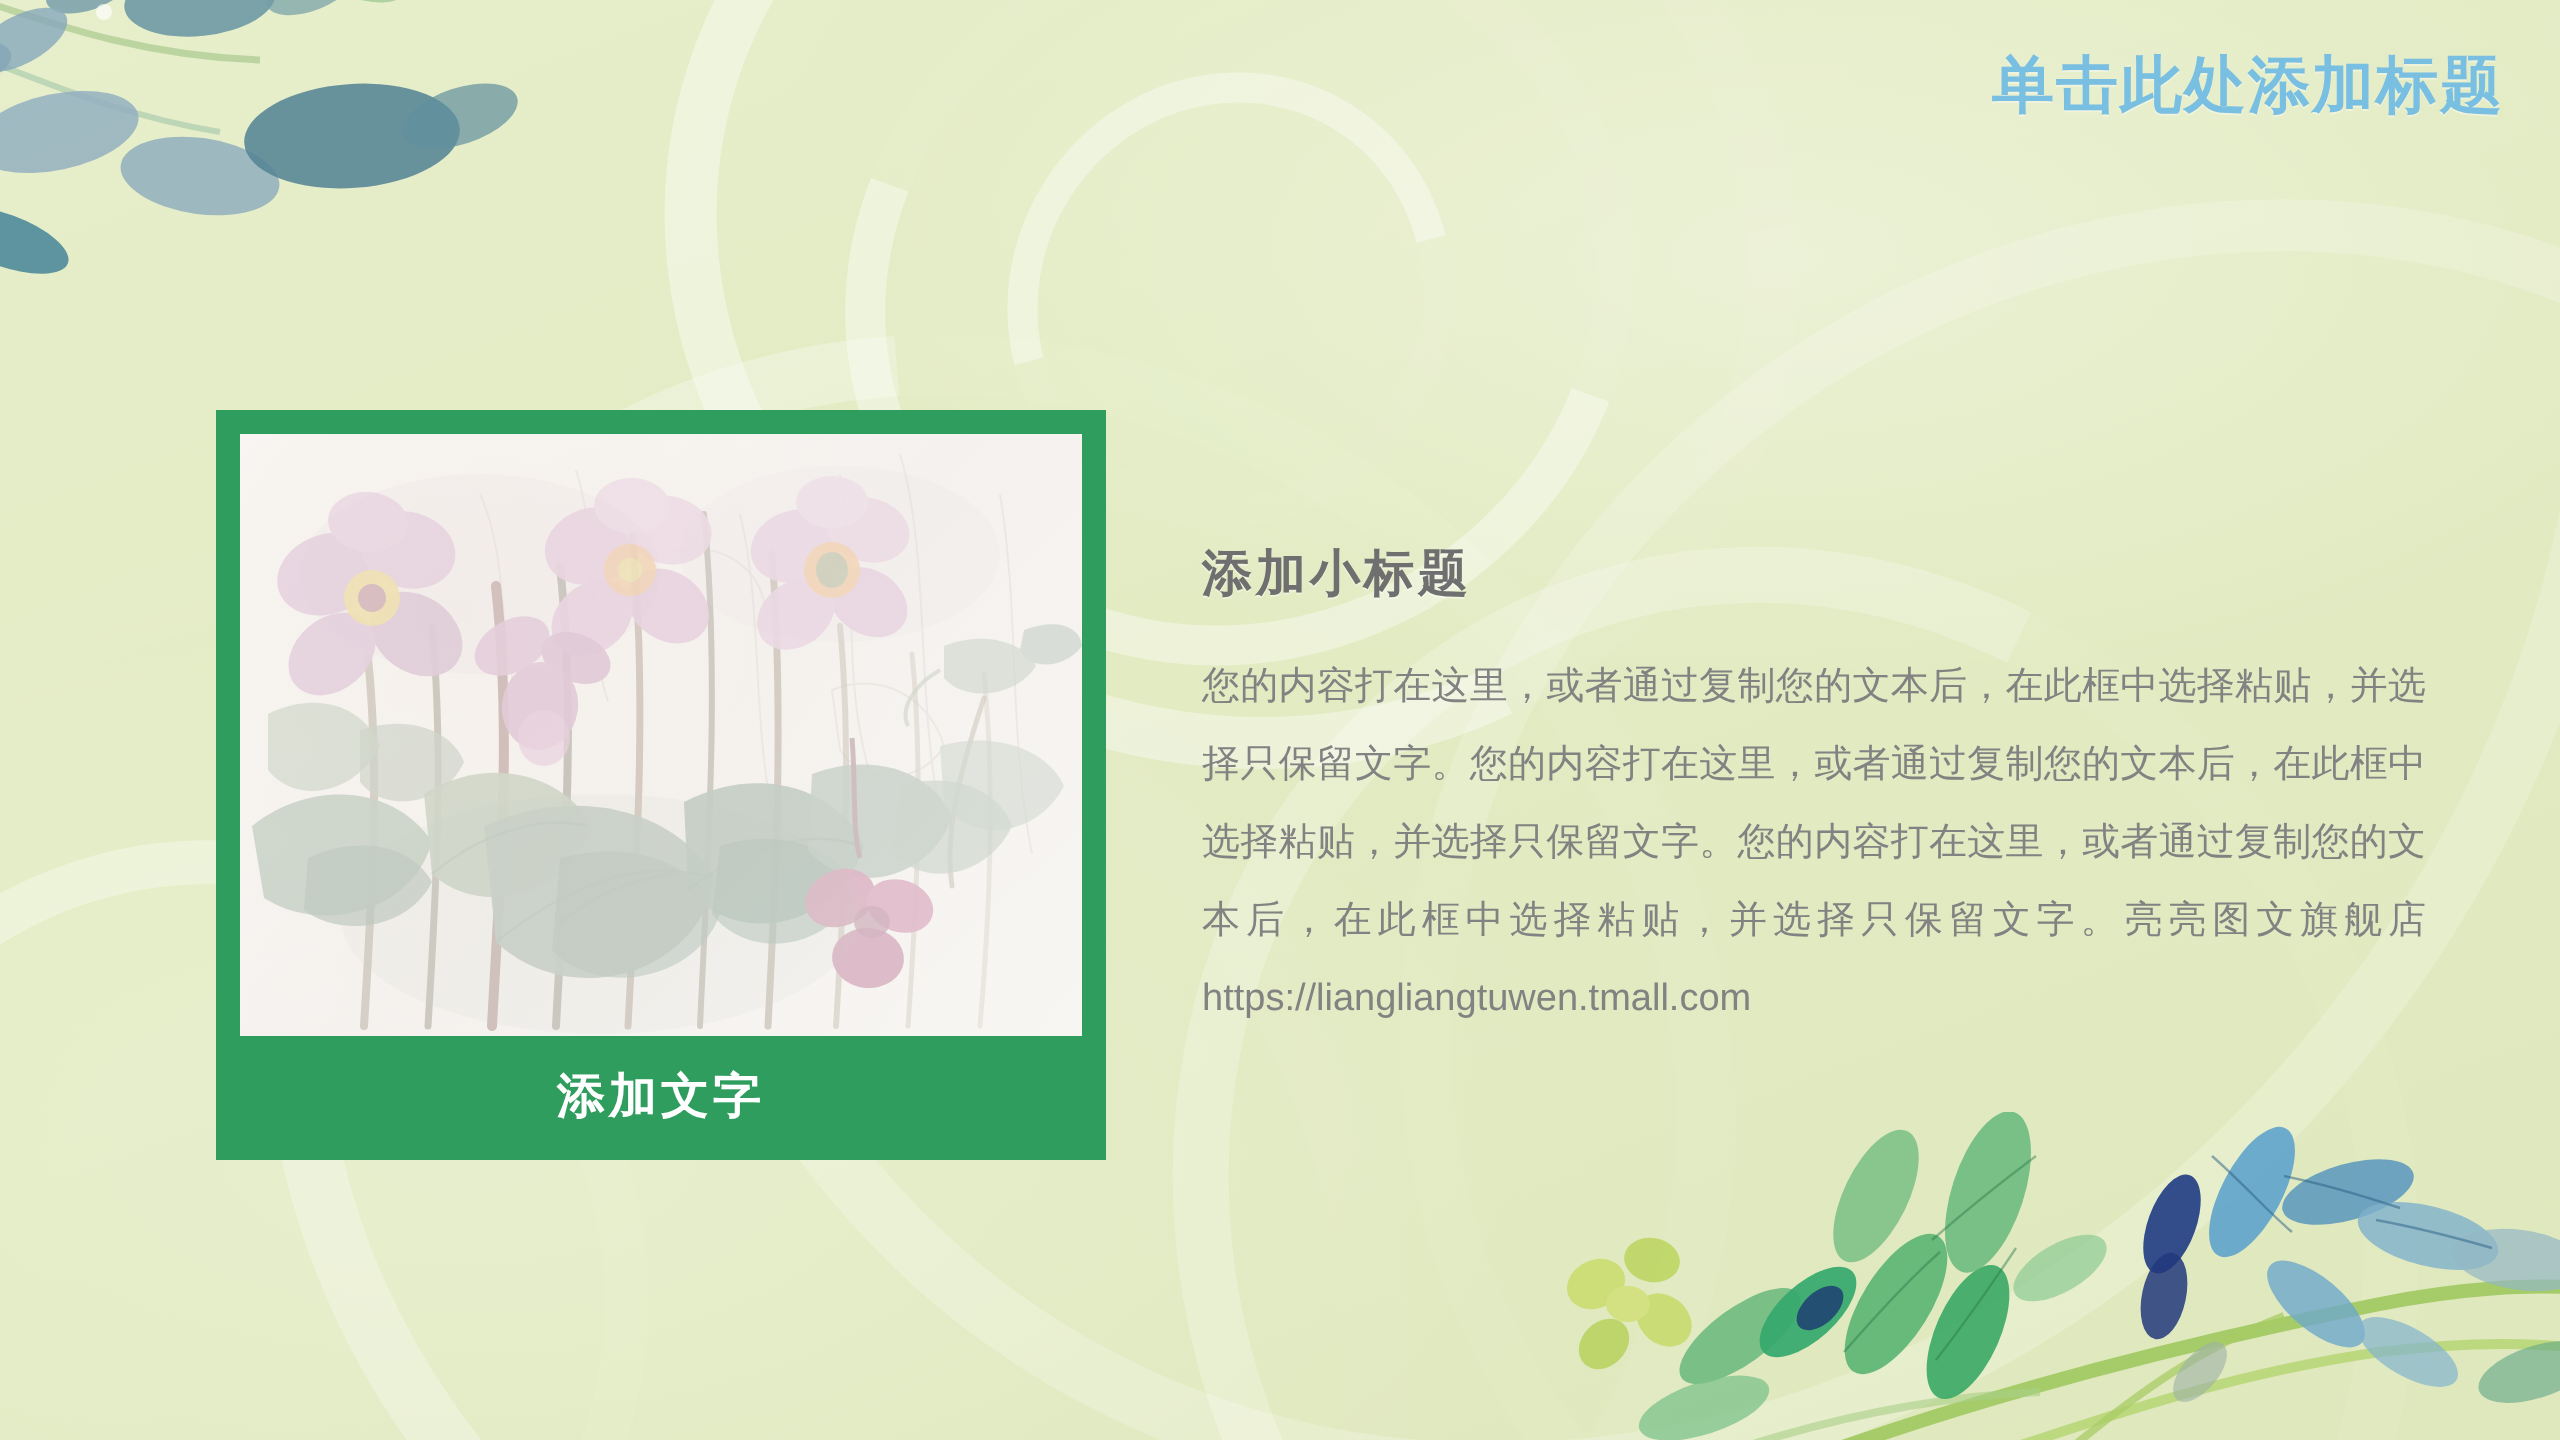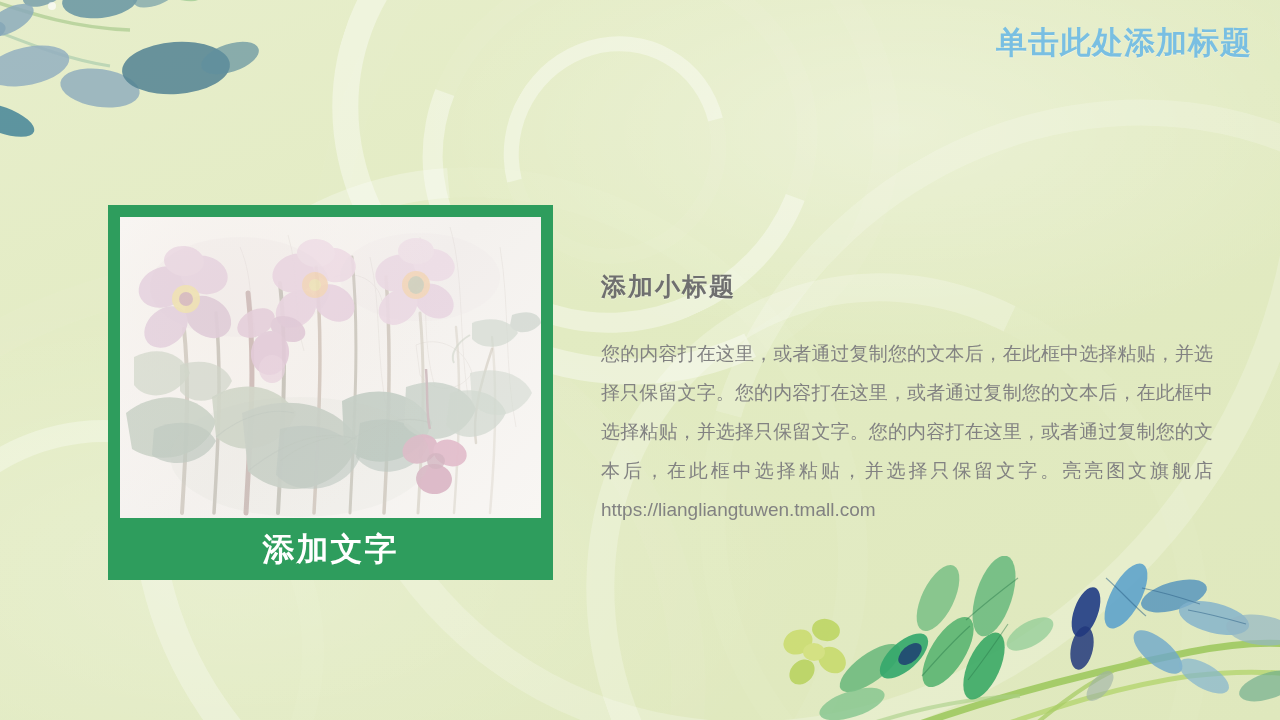--- a/index.html
+++ b/index.html
@@ -73,21 +73,21 @@
     width: 421px;
     height: 301px;
     overflow: hidden;
     background: #f7f5f2;
   }
   .photo-cap {
     height: 62px;
     line-height: 62px;
     text-align: center;
     color: #ffffff;
-    font-size: 32px;
+    font-size: 24px;
     font-weight: bold;
     letter-spacing: 2px;
   }
 
   
   .paper {
     position: absolute; inset: 0;
     background:
       radial-gradient(circle at 25% 30%, rgba(245,240,235,.9), rgba(255,255,255,0) 60%),
       linear-gradient(135deg, #faf8f6 0%, #f4f1ee 50%, #f8f6f3 100%);
@@ -101,21 +101,21 @@
     top: 270px;
     font-size: 25px;
     font-weight: bold;
     letter-spacing: 2px;
     color: #6f6f6f;
     text-shadow: 0 1px 0 rgba(255,255,255,0.4);
   }
   .body-copy {
     position: absolute;
     left: 601px;
-    top: 334px;
+    top: 324px;
     width: 612px;
     font-size: 19px;
     line-height: 39px;
     color: #828282;
     text-align: justify;
     text-justify: inter-ideograph;
   }
 
   
   .deco { position: absolute; pointer-events: none; }

